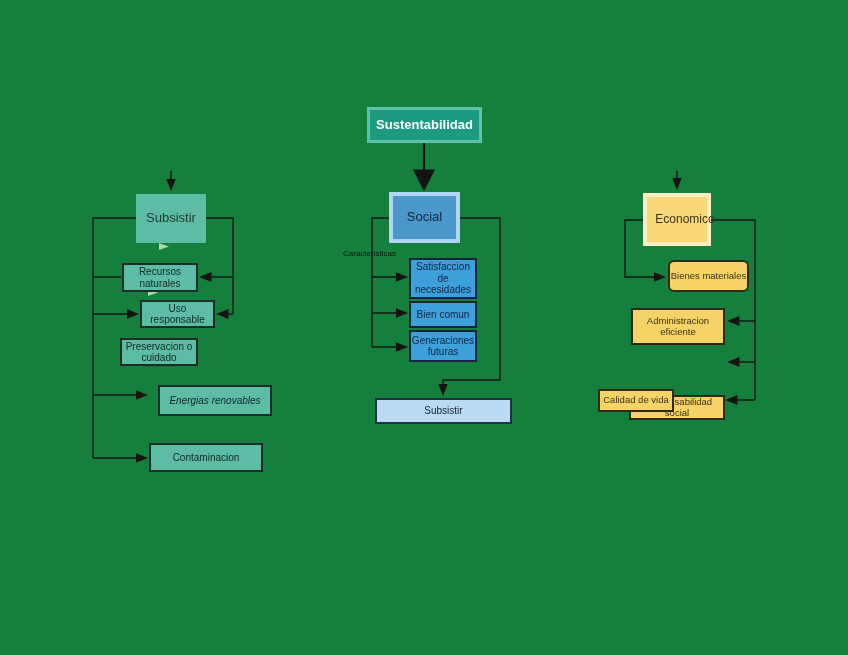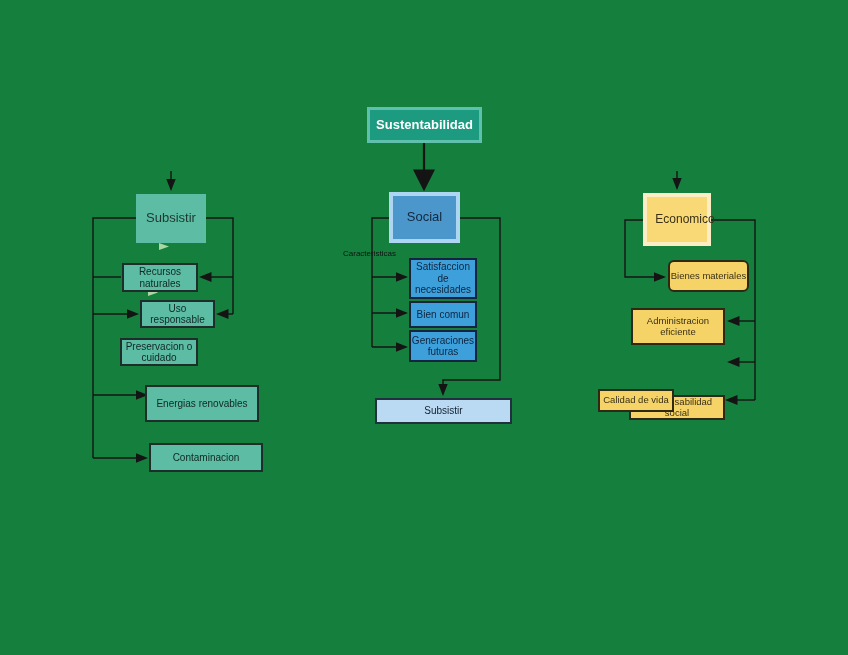--- a/index.html
+++ b/index.html
@@ -36,21 +36,21 @@
   .n-economico{
     left:643px;top:193px;width:68px;height:53px;
     background:#f9d876;border:4px solid #fcedc4;
     color:#3a3118;font-size:12px;padding-left:16px;
   }
   
   .teal-sub{background:#5cbca4;border:2px solid #1e2d29;color:#0f2823;font-size:10px;}
   .n-recursos{left:122px;top:263px;width:76px;height:29px;}
   .n-uso{left:140px;top:300px;width:75px;height:28px;}
   .n-preservacion{left:120px;top:338px;width:78px;height:28px;}
-  .n-energias{left:145px;top:385px;width:114px;height:37px;}
+  .n-energias{left:158px;top:385px;width:114px;height:31px;font-style:italic;}
   .n-contaminacion{left:149px;top:443px;width:114px;height:29px;}
   
   .blue-sub{background:#3da0da;border:2px solid #16243f;color:#0e2440;font-size:10px;}
   .n-satisfaccion{left:409px;top:258px;width:68px;height:41px;}
   .n-biencomun{left:409px;top:301px;width:68px;height:27px;}
   .n-generaciones{left:409px;top:330px;width:68px;height:32px;}
   .n-subsistir{
     left:375px;top:398px;width:137px;height:26px;
     background:#bad9f2;border:2px solid #21303f;color:#122031;font-size:10px;
   }

